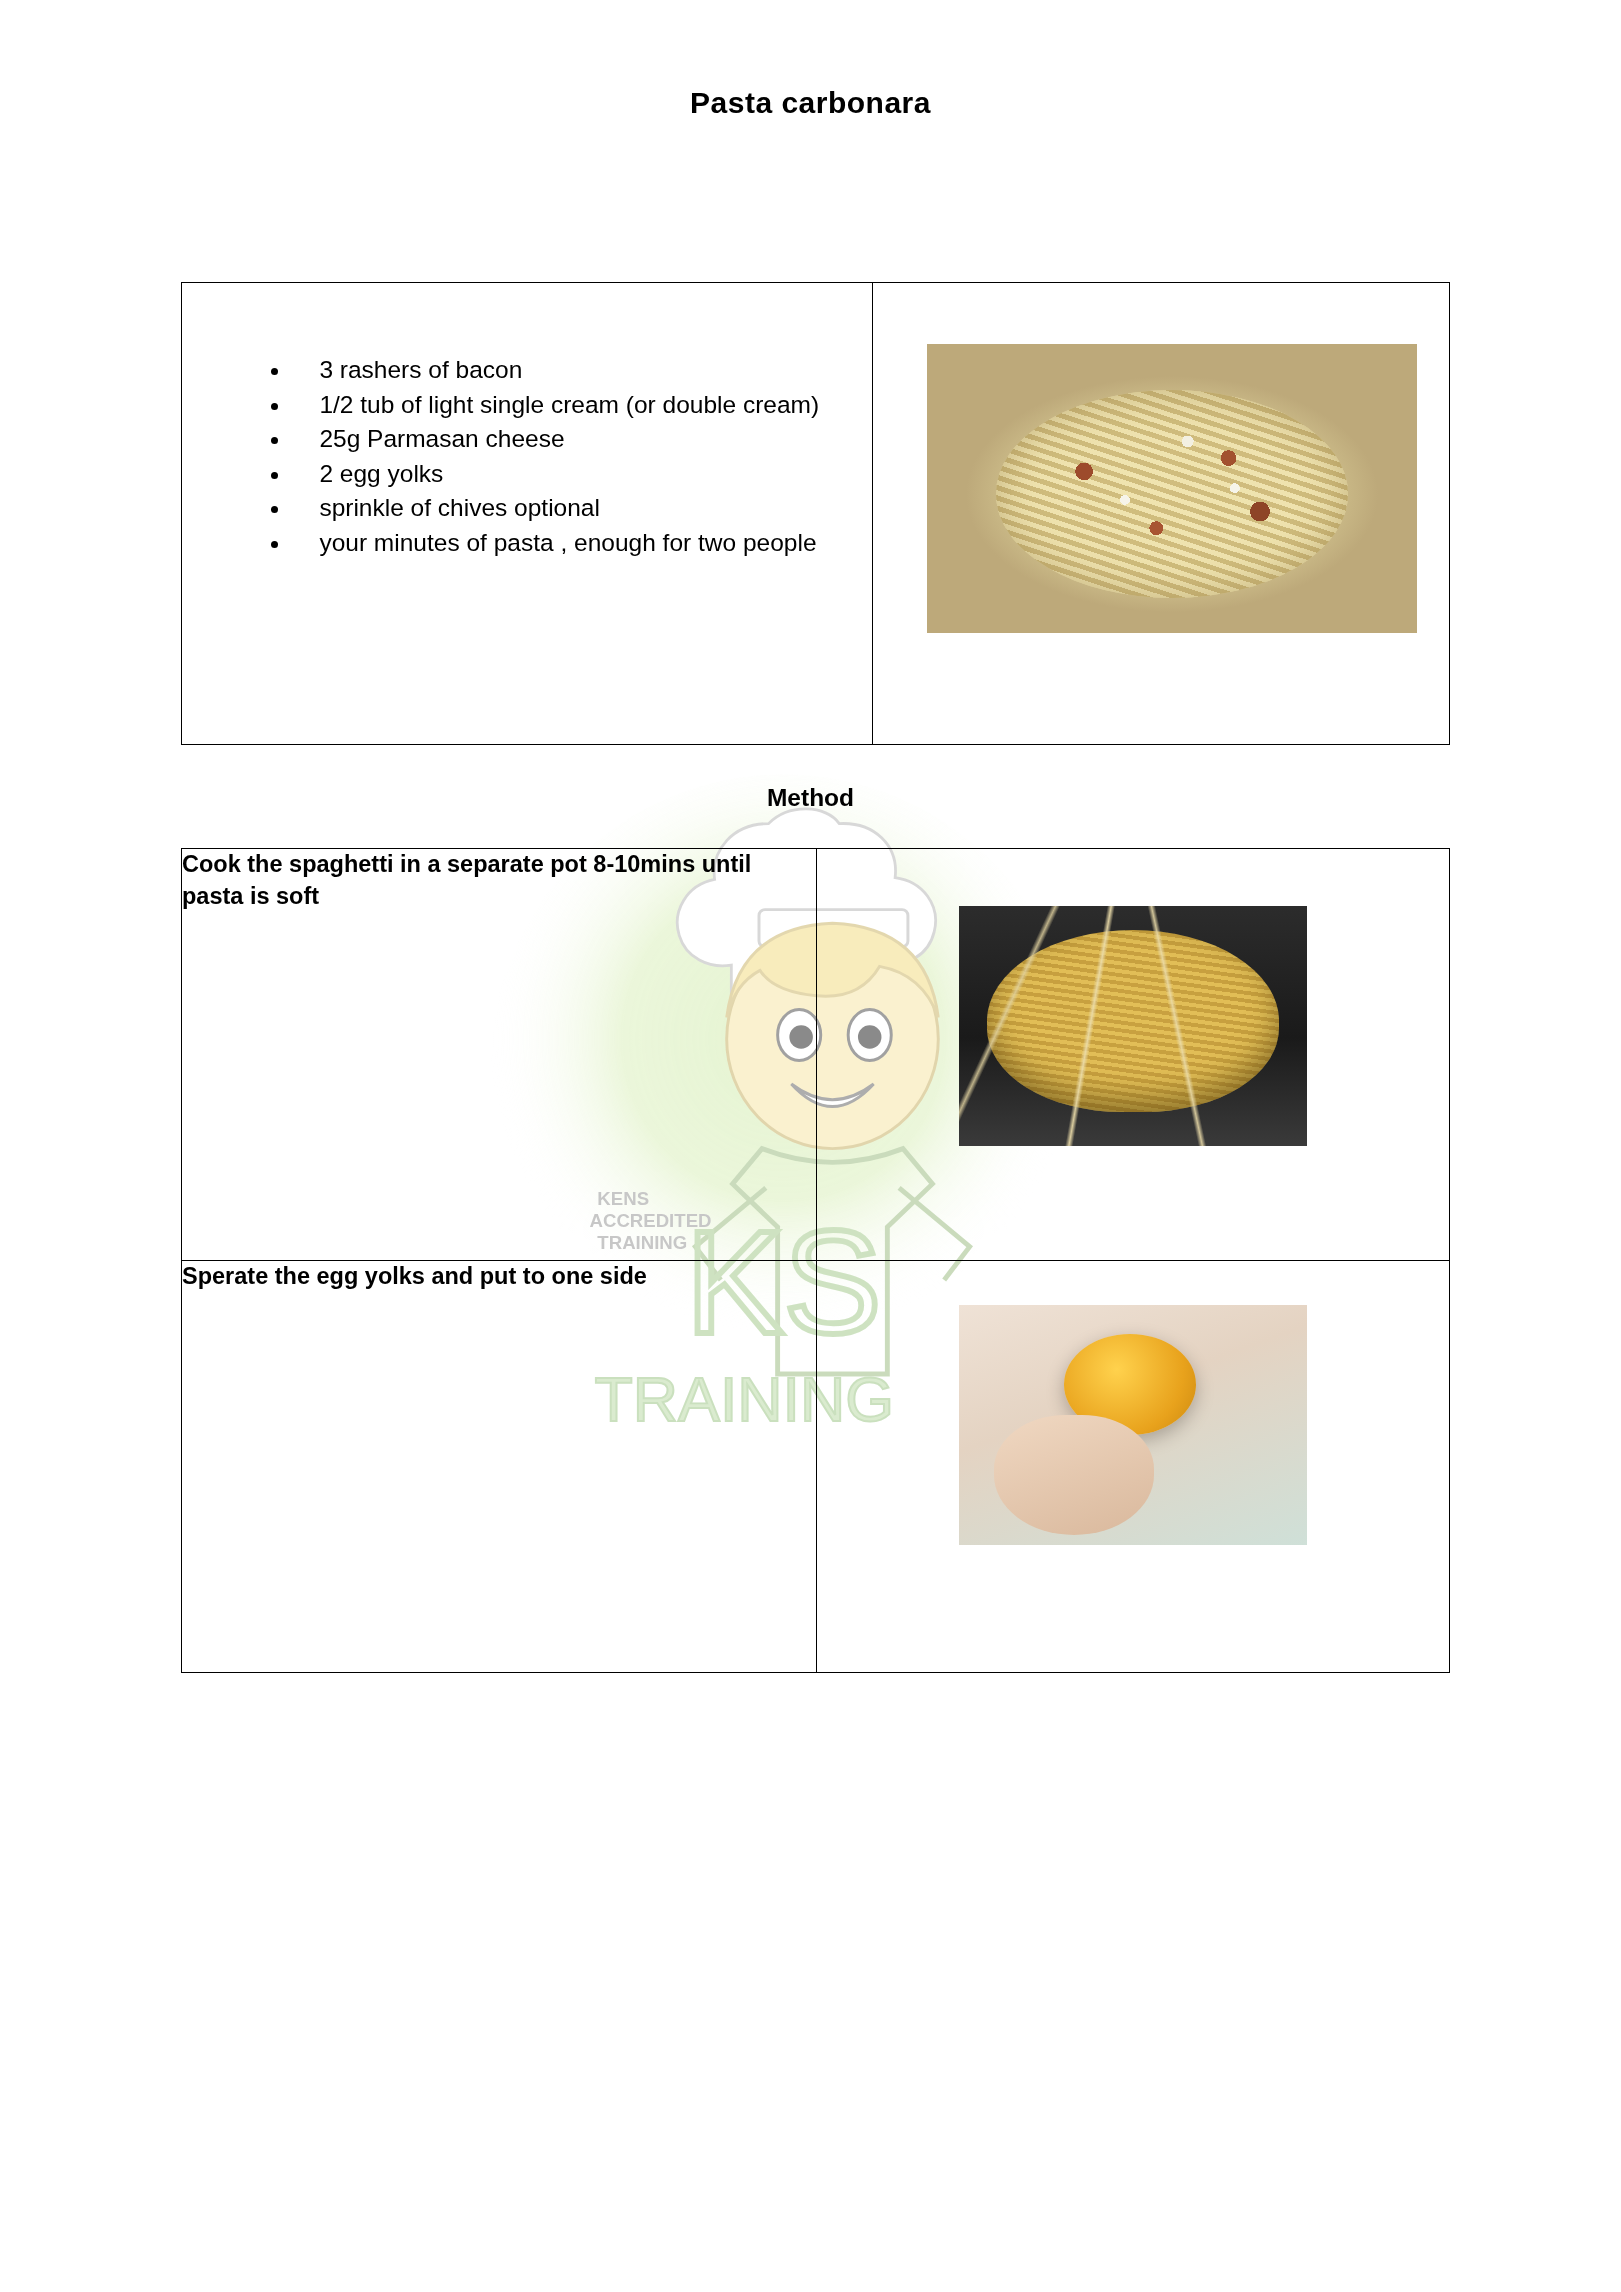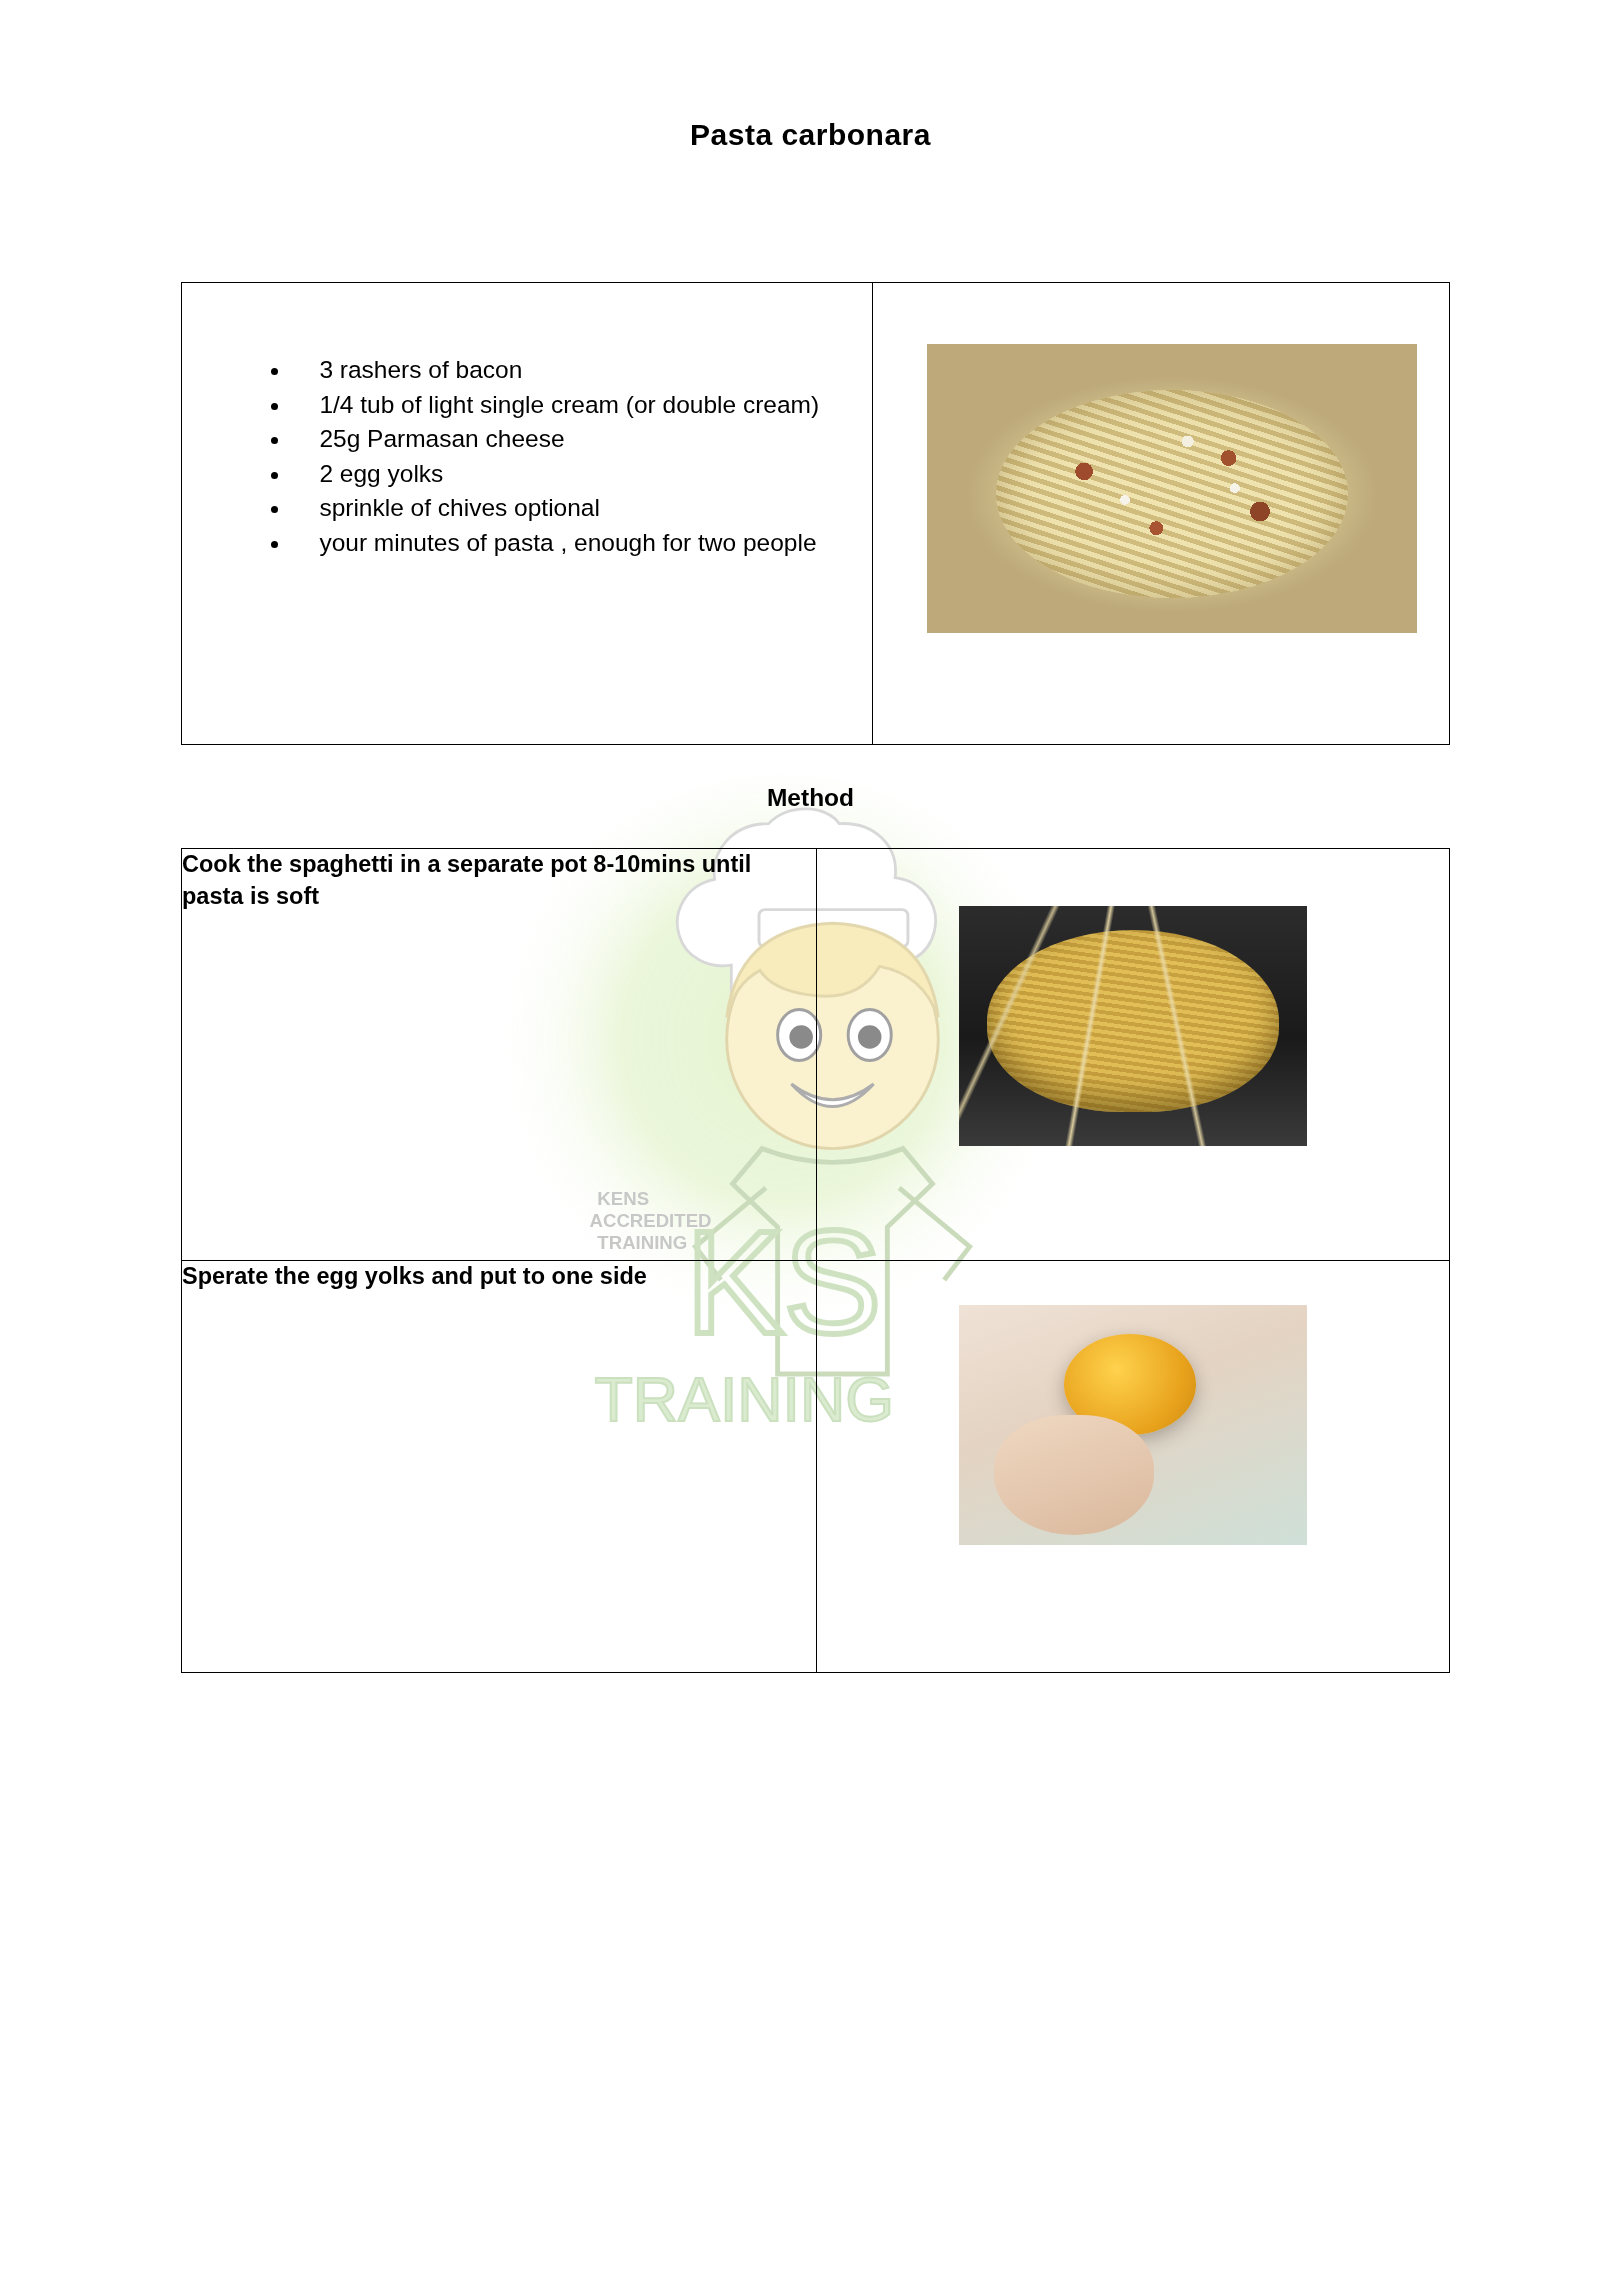--- a/index.html
+++ b/index.html
@@ -32,21 +32,21 @@
     position: relative;
     z-index: 2;
     padding: 0;
   }
   .title {
     text-align: center;
     font-size: 30px;
     font-weight: bold;
     letter-spacing: 0.5px;
     margin: 0;
-    padding-top: 118px;
+    padding-top: 86px;
   }
   .ingredients-table {
     position: absolute;
     left: 181px;
     top: 282px;
     width: 1269px;
     border: 1px solid #000;
     border-collapse: collapse;
     background: transparent;
   }
@@ -275,21 +275,21 @@
   <div class="content">
     <h1 class="title">Pasta  carbonara</h1>
   </div>
 
   <table class="ingredients-table">
     <tbody>
         <tr>
       <td class="cell-ingredients">
         <ul class="ingredient-list">
           <li>3 rashers of bacon</li>
-          <li>1/4 tub of light single cream (or double cream)</li>
+          <li>1/2 tub of light single cream (or double cream)</li>
           <li>25g Parmasan cheese</li>
           <li>2 egg yolks</li>
           <li>sprinkle of chives optional</li>
           <li>your minutes of pasta , enough for two people</li>
         </ul>
       </td>
       <td class="cell-photo">
         <span class="photo photo-carbonara"></span>
       </td>
     </tr>

